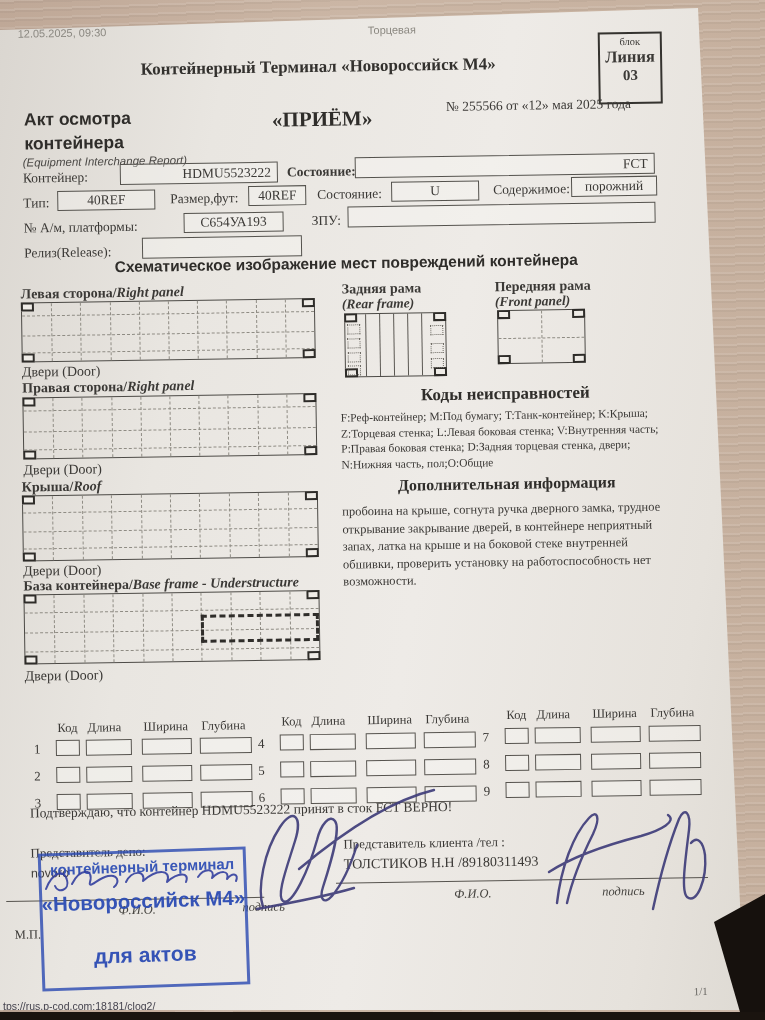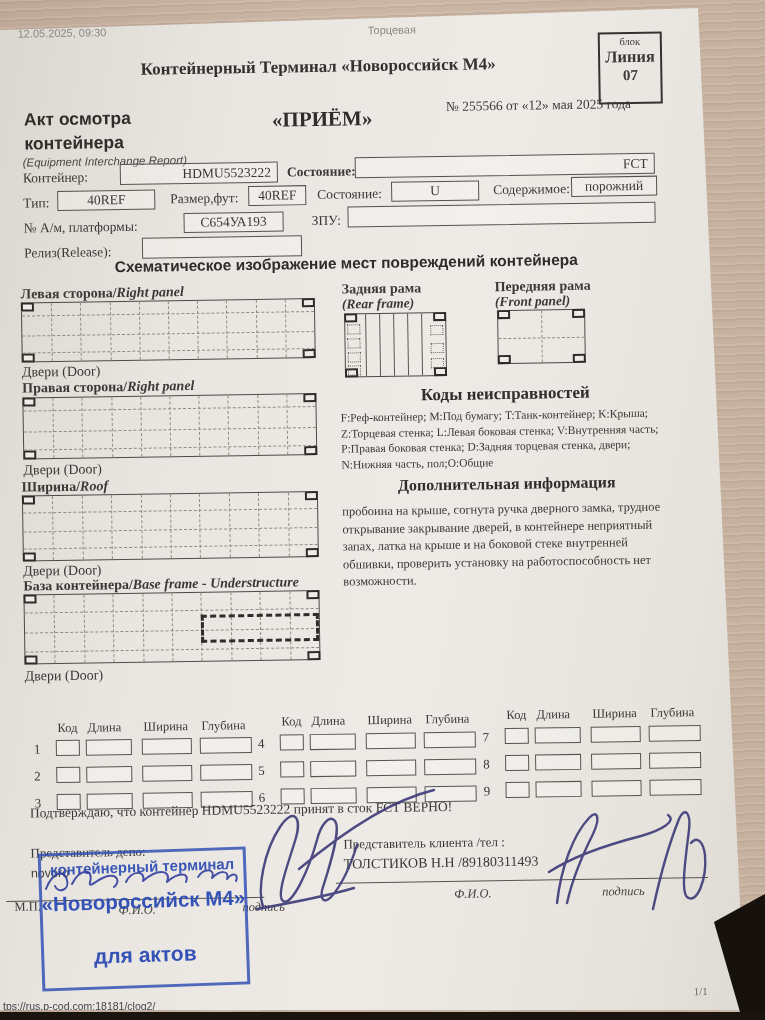--- a/index.html
+++ b/index.html
@@ -46,21 +46,21 @@
 
 <div class="paper">
  <div class="doc">
 
   <div class="abs sans muted" style="left:25px;top:22px;font-size:11px">12.05.2025, 09:30</div>
   <div class="abs sans muted" style="left:375px;top:24px;font-size:11px">Торцевая</div>
 
   <div class="abs" style="left:605px;top:36px;width:64px;height:72px;border:2.5px solid #35332f;text-align:center">
     <div style="font-size:10.5px;margin-top:2px">блок</div>
     <div class="b" style="font-size:16.5px">Линия</div>
-    <div class="b" style="font-size:15px">07</div>
+    <div class="b" style="font-size:15px">03</div>
   </div>
 
   <div class="abs b" style="left:90px;top:56px;width:470px;text-align:center;font-size:17px;color:#33312e">Контейнерный Терминал «Новороссийск М4»</div>
   <div class="abs" style="left:452px;top:100px;font-size:13.5px">№ 255566 от «12» мая 2025 года</div>
   <div class="abs sans b" style="left:30px;top:104px;font-size:17.5px;color:#2f2d2a">Акт осмотра</div>
   <div class="abs sans b" style="left:30px;top:128px;font-size:17.5px;color:#2f2d2a">контейнера</div>
   <div class="abs sans i" style="left:28px;top:151px;font-size:11.5px;color:#4a4845">(Equipment Interchange Report)</div>
   <div class="abs b" style="left:278px;top:106px;font-size:21px;color:#2f2d2a">«ПРИЁМ»</div>
 
   <div class="abs lbl" style="left:28px;top:165px">Контейнер:</div>
@@ -162,21 +162,21 @@
   </div>
 
   <div class="abs b" style="left:342px;top:386px;width:330px;text-align:center;font-size:17px;color:#2f2d2a">Коды неисправностей</div>
   <div class="abs" style="left:342px;top:410px;width:330px;font-size:11.5px;line-height:15.5px">
     <div>F:Реф-контейнер; M:Под бумагу; T:Танк-контейнер; K:Крыша;</div>
     <div>Z:Торцевая стенка; L:Левая боковая стенка; V:Внутренняя часть;</div>
     <div>P:Правая боковая стенка; D:Задняя торцевая стенка, двери;</div>
     <div>N:Нижняя часть, пол;O:Общие</div>
   </div>
 
-  <div class="abs plabel" style="left:22px;top:474px"><span>Ширина/</span><span class="i">Roof</span></div>
+  <div class="abs plabel" style="left:22px;top:474px"><span>Крыша/</span><span class="i">Roof</span></div>
   <div class="grid" style="left:22px;top:490px;width:296px;height:66px">
     <b class="cn tl"></b>
         <b class="cn tr"></b>
         <b class="cn bl"></b>
         <b class="cn br"></b>
     <i class="vl" style="left:10%"></i>
         <i class="vl" style="left:20%"></i>
         <i class="vl" style="left:30%"></i>
         <i class="vl" style="left:40%"></i>
         <i class="vl" style="left:50%"></i>
@@ -275,21 +275,21 @@
       <i class="cbox" style="left:587px;top:784px;width:50px"></i>
       <i class="cbox" style="left:645px;top:784px;width:52px"></i>
 
   <div class="abs" style="left:25px;top:800px;font-size:13.5px">Подтверждаю, что контейнер  HDMU5523222 принят в сток  FCT ВЕРНО!</div>
 
   <div class="abs" style="left:25px;top:840px;font-size:13px">Представитель депо:</div>
   <div class="abs sans" style="left:25px;top:861px;font-size:12.5px;color:#403e3a">novoro</div>
   <div class="abs cap" style="left:112px;top:899px">Ф.И.О.</div>
   <i class="rline" style="left:0;top:895px;width:258px"></i>
   <div class="abs cap" style="left:236px;top:898px">подпись</div>
-  <div class="abs" style="left:8px;top:894px;font-size:12.5px">М.П.</div>
+  <div class="abs" style="left:8px;top:922px;font-size:12.5px">М.П.</div>
 
   <div class="abs" style="left:338px;top:836px;font-size:13px">Представитель клиента /тел :</div>
   <div class="abs" style="left:338px;top:856px;font-size:14px">ТОЛСТИКОВ Н.Н /89180311493</div>
   <i class="rline" style="left:330px;top:882px;width:372px"></i>
   <div class="abs cap" style="left:448px;top:888px">Ф.И.О.</div>
   <div class="abs cap" style="left:596px;top:888px">подпись</div>
 
   <div class="abs" style="left:686px;top:990px;font-size:11px;color:#6b6965">1/1</div>
  </div>
 

